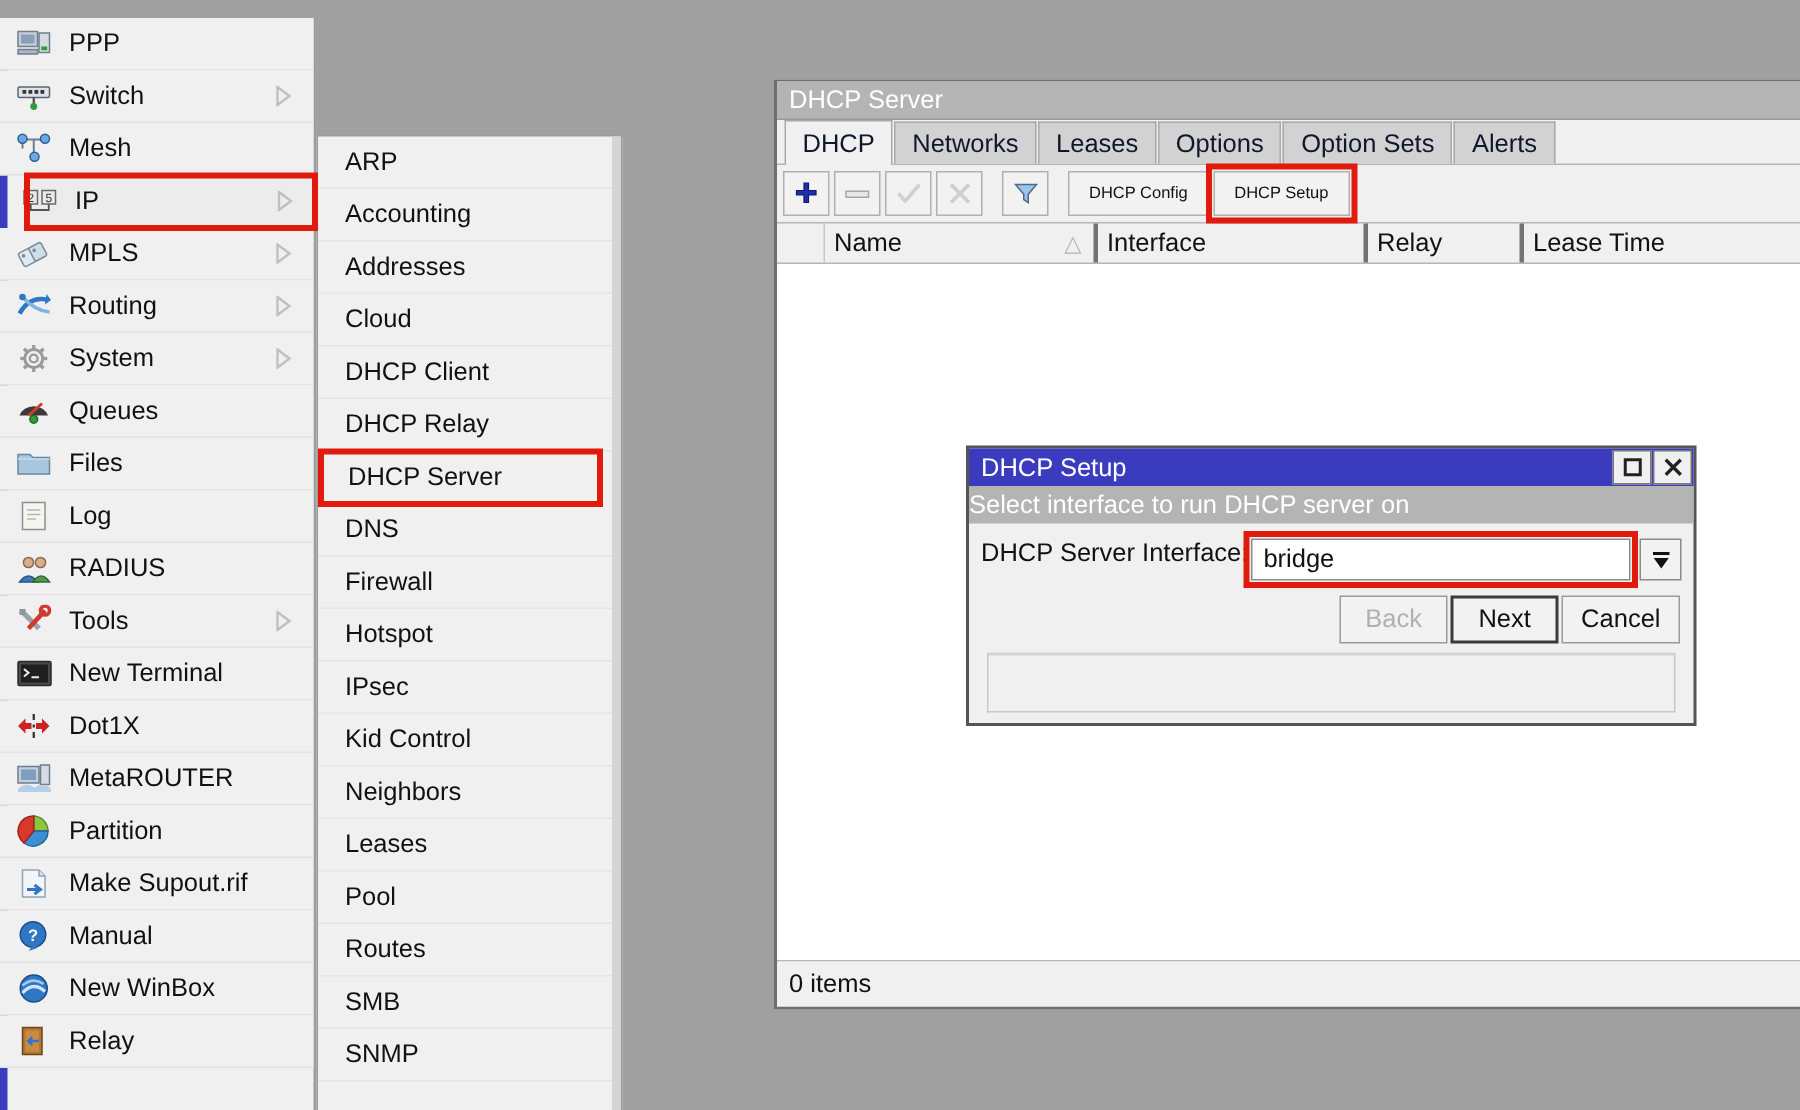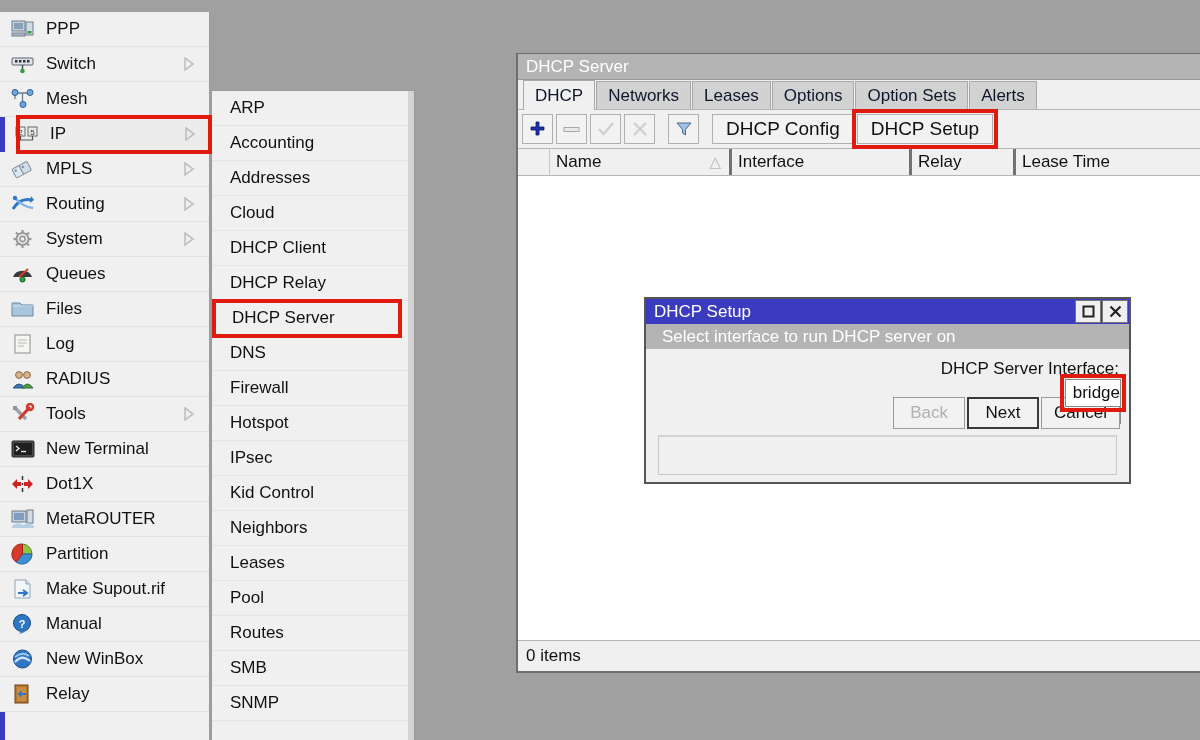--- a/index.html
+++ b/index.html
@@ -127,21 +127,21 @@
     background: #f2f2f2;
     display: flex; align-items: center; justify-content: center;
     cursor: default;
   }
   .tbtn.sep { margin-right: 10px; }
   .tbtn-wide {
     height: 30px; padding: 0 13px;
     border: 1px solid #b0b0b0;
     background: #f2f2f2;
     display: flex; align-items: center;
-    font-size: 19px; color: #111;
+    font-size: 11px; color: #111;
     cursor: default;
   }
   .highlight-box {
     position: relative;
     outline: 4px solid #e01b0e;
     outline-offset: 1px;
     z-index: 5;
   }
   #dhcp-table-head {
     display: flex;
@@ -207,33 +207,32 @@
     color: #111;
     display: flex; align-items: center; justify-content: center;
     font-size: 16px; line-height: 1;
     cursor: default;
   }
   #setup-subbar {
     height: 25px;
     background: #b4b4b4;
     color: #fff;
     display: flex; align-items: center;
-    padding-left: 16px;
+    padding-left: 0;
     font-size: 17px;
     cursor: default;
   }
   #setup-body {
     flex: 1 1 auto;
     padding: 10px 8px 0 8px;
     display: flex; flex-direction: column;
   }
   #setup-field-row {
-    display: flex; align-items: flex-end;
+    display: flex; align-items: flex-start;
     height: 32px;
-    flex-direction: column;
   }
   #setup-field-label {
     font-size: 17px; color: #111;
     white-space: nowrap;
     padding-right: 2px;
   }
   #setup-input {
     flex: 1 1 auto;
     height: 28px;
     background: #fff;

